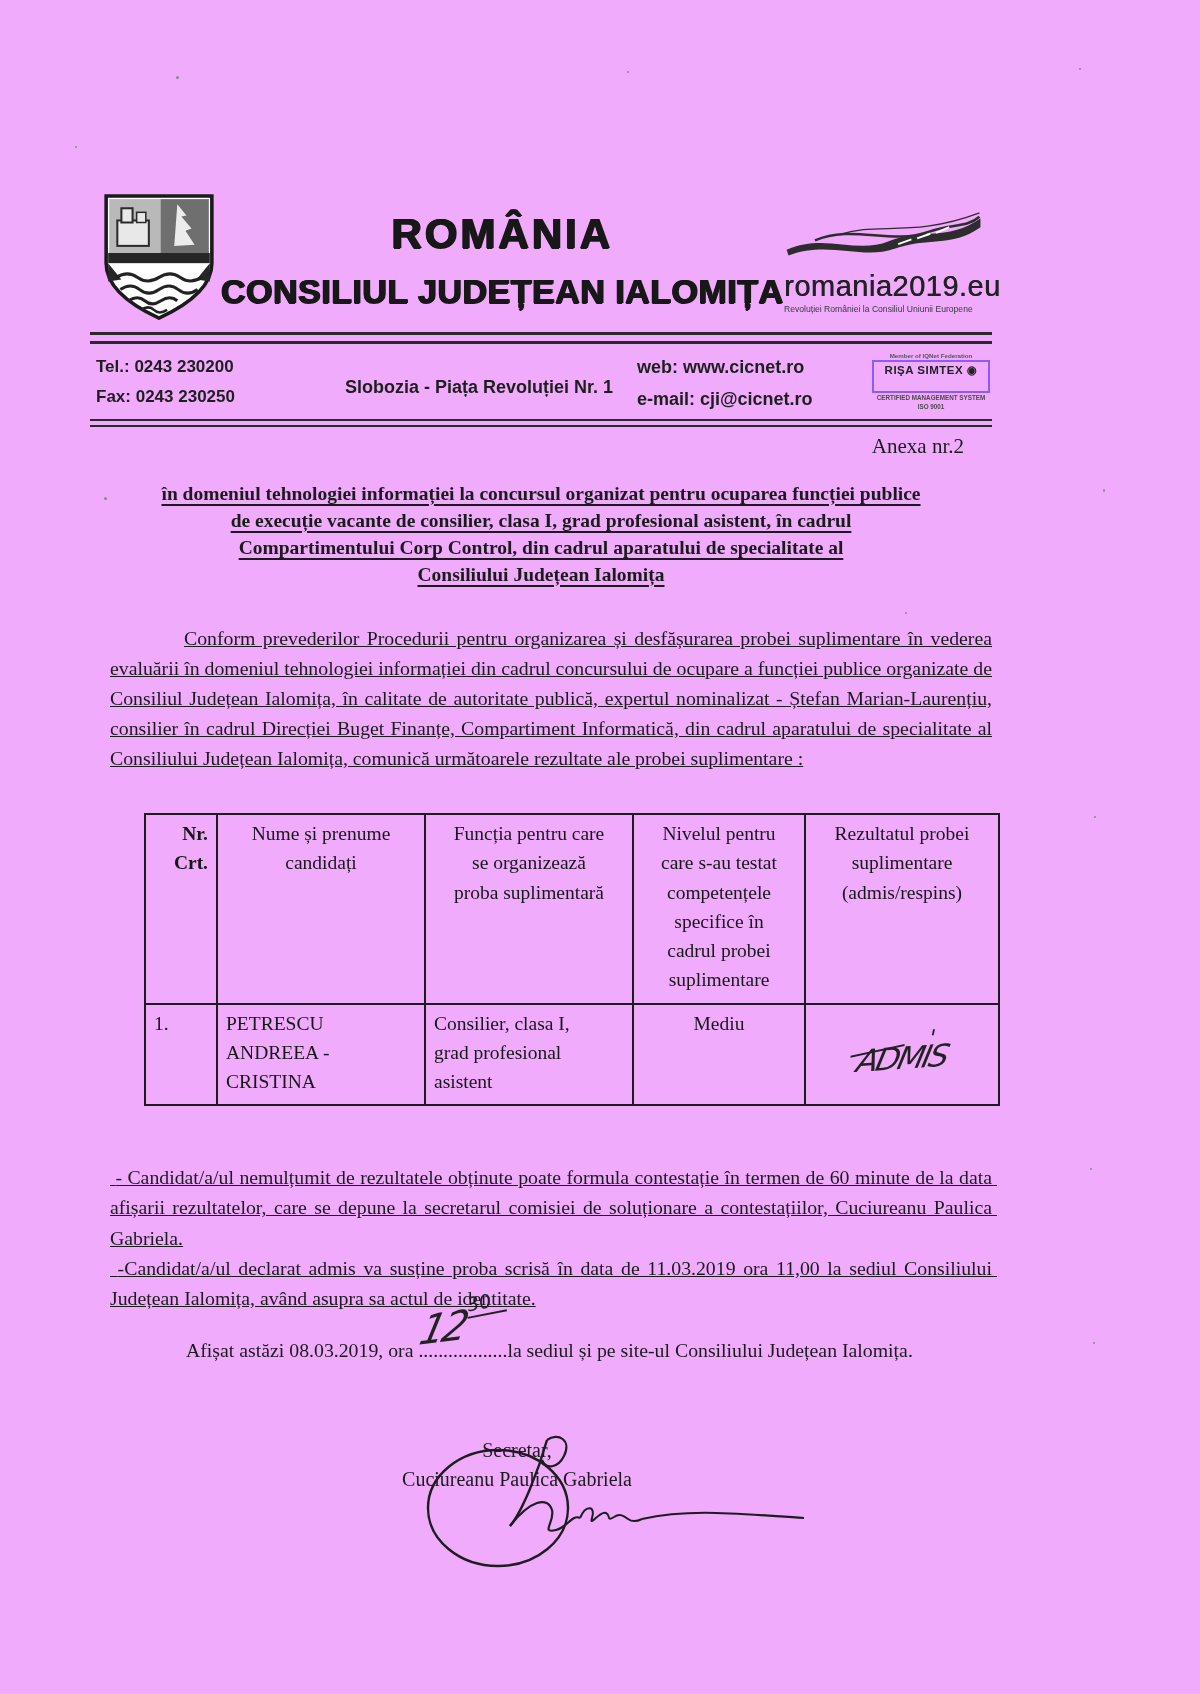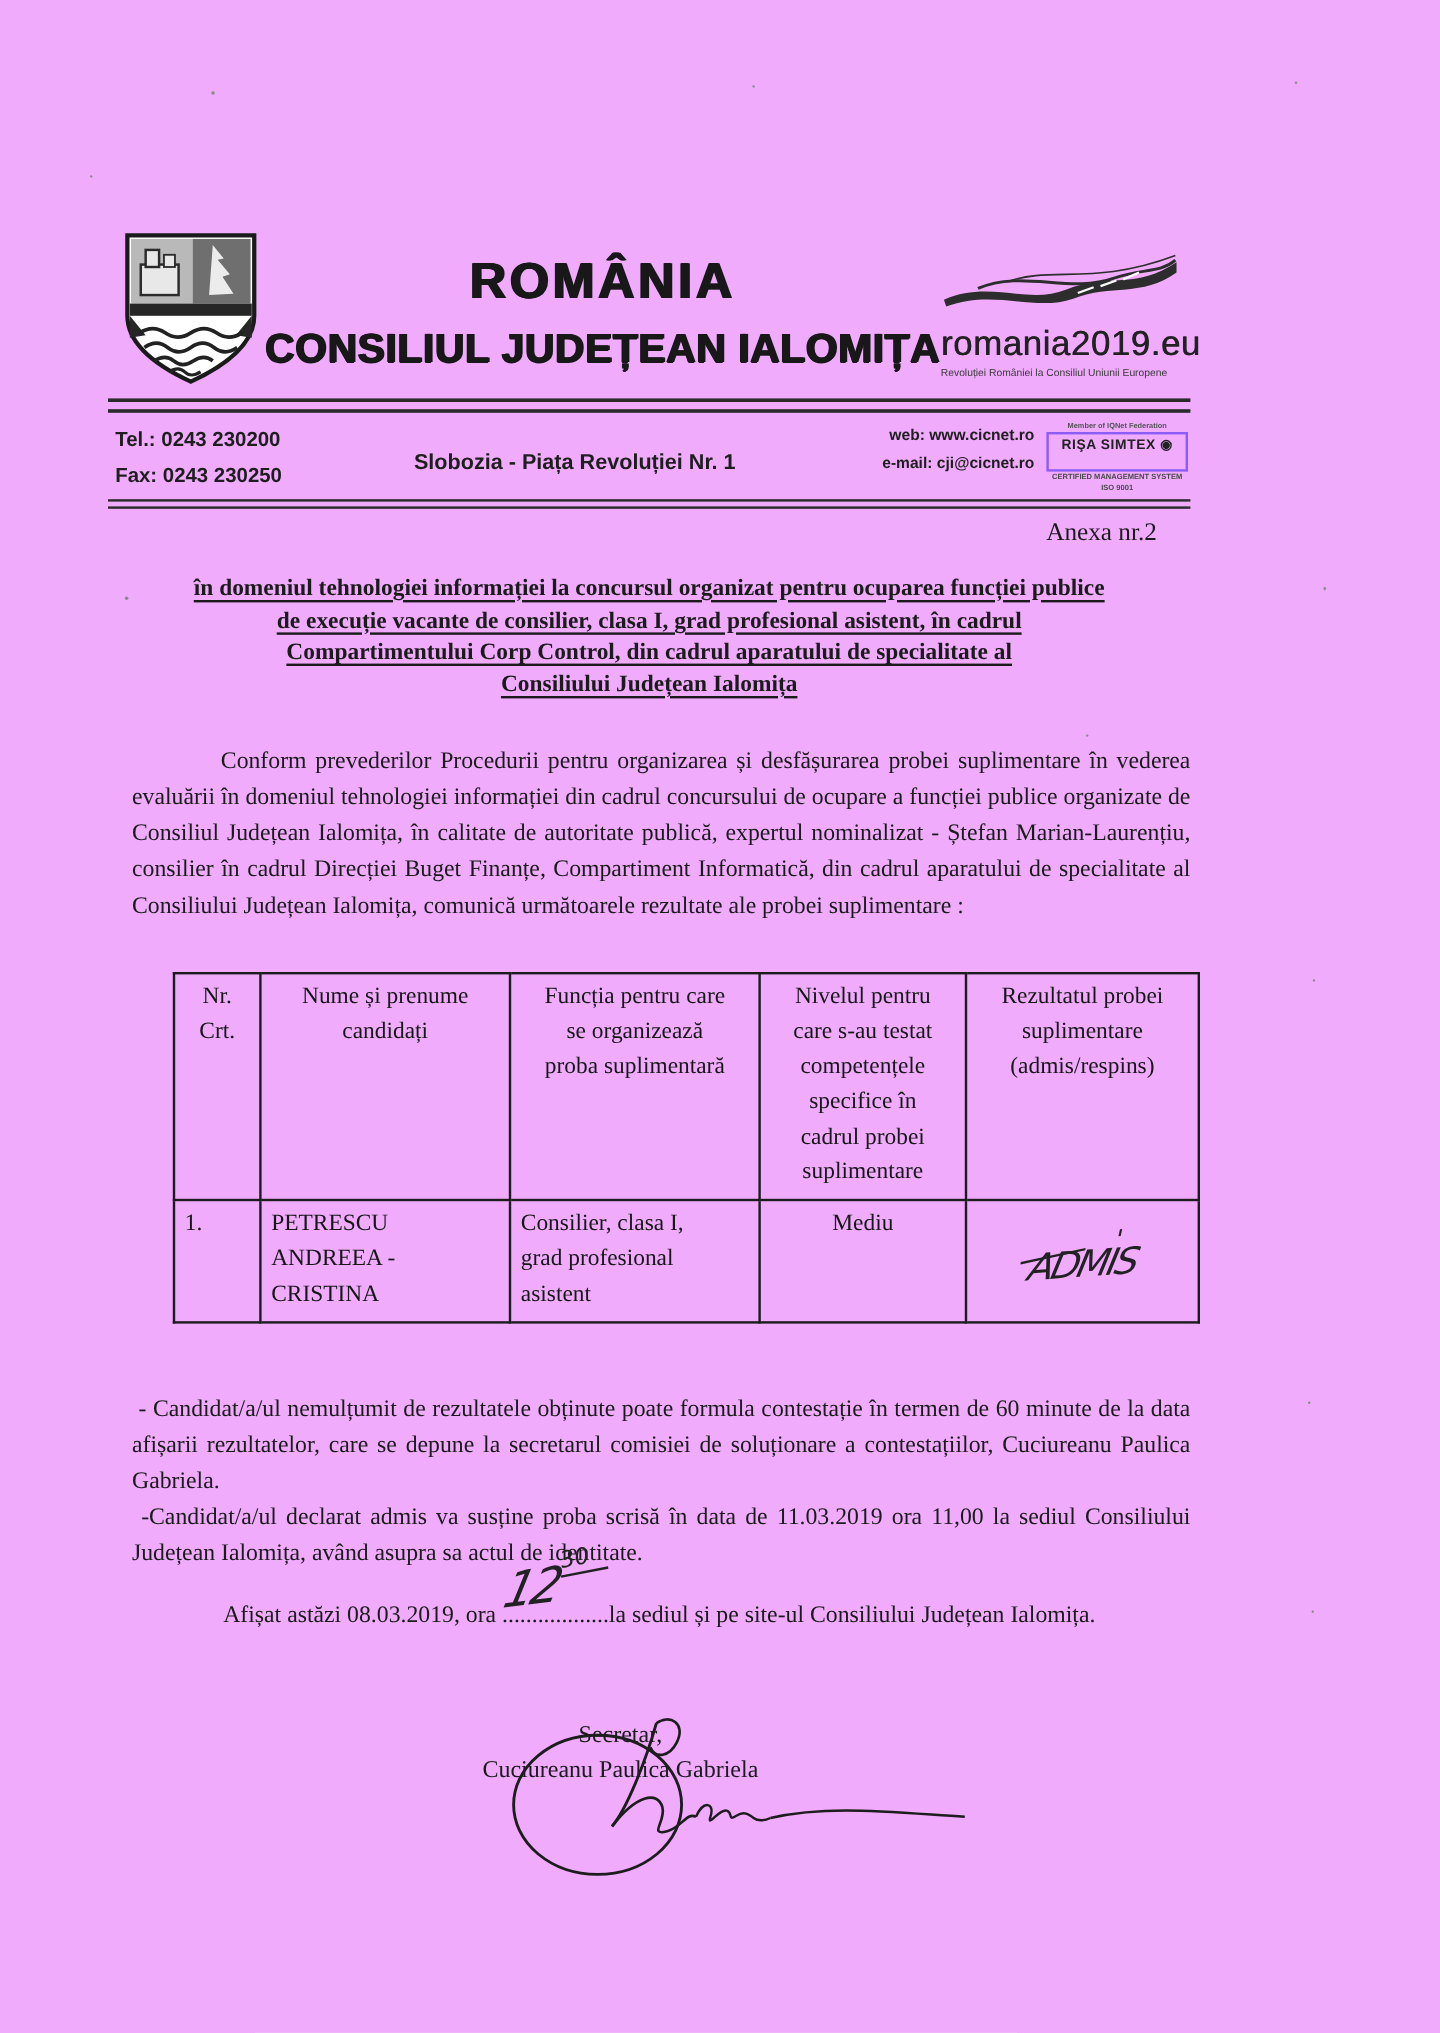--- a/index.html
+++ b/index.html
@@ -37,48 +37,48 @@
   }
 
   .rule-heavy { height:6px; border-top:3px solid #2a2a2a; border-bottom:3px solid #2a2a2a; margin-top:10px; }
   .rule-thin  { height:4px; border-top:2px solid #2a2a2a; border-bottom:2px solid #2a2a2a; }
 
   
   .contact { display:flex; align-items:flex-start; padding:8px 2px 4px 6px;
              font-family:"Liberation Sans", sans-serif; font-weight:bold; color:#1e1e1e; }
   .c-telfax { flex:0 0 225px; font-size:17px; line-height:1.75; }
   .c-addr   { flex:1 1 auto; text-align:center; font-size:18px; align-self:center; padding-top:8px; }
-  .c-web    { flex:0 0 225px; text-align:right; font-size:13px; line-height:1.75; }
+  .c-web    { flex:0 0 225px; font-size:18px; line-height:1.75; }
   .c-cert   { flex:0 0 118px; margin-left:10px; text-align:center; }
   .cert-top { font-size:6.5px; color:#555; transform:scale(0.95); white-space:nowrap; }
   .cert-box { border:2px solid #8b5cf6; padding:1px 3px 14px 3px; margin-top:1px;
               font-size:11.5px; letter-spacing:0.5px; white-space:nowrap; color:#222; }
   .cert-bot { font-size:6.3px; color:#4a4a4a; line-height:1.2; margin-top:1px; white-space:nowrap; }
 
   .annex { text-align:right; font-size:21px; padding:7px 28px 0 0; }
 
   
   .title { text-align:center; margin-top:22px; font-weight:bold; font-size:19.5px; line-height:1.38; }
   .title .tl { text-decoration:underline; text-decoration-thickness:2px; text-underline-offset:4px; }
 
   
-  .para { margin:34px 0 0 20px; font-size:19.8px; line-height:1.52; text-align:justify; }
+  .para { margin:34px 0 0 20px; font-size:19.8px; line-height:1.52; text-align:justify;text-decoration:underline; }
   .indent { text-indent:74px; }
   .prewrap { white-space:pre-wrap; }
 
   
   .tbl-wrap { margin:40px 0 0 54px; }
   table { border-collapse:collapse; width:854px; table-layout:fixed; }
   th, td { border:2px solid #1c1c1c; font-weight:normal; font-size:19.5px;
            padding:4px 8px 8px 8px; vertical-align:top; color:#171717; }
   th { text-align:center; line-height:1.5; }
   td { line-height:1.5; }
   .pre { white-space:pre-line; }
   .col-nr{width:72px;} .col-name{width:208px;} .col-func{width:208px;} .col-level{width:172px;} .col-res{width:194px;}
-  .th-nr { text-align:center; }
+  .th-nr { text-align:right;font-weight:bold; }
   .cell-center { text-align:center; }
 
   
   .hw-admis {
     display:inline-block; position:relative; margin-top:26px;
     font-family:"DejaVu Sans", sans-serif; font-style:italic; font-size:31px;
     letter-spacing:-2.5px; color:#222; transform:skewX(-16deg) rotate(-4deg);
   }
   .hw-admis::after {
     content:""; position:absolute; left:-8px; top:13px; width:52px; height:2px;

